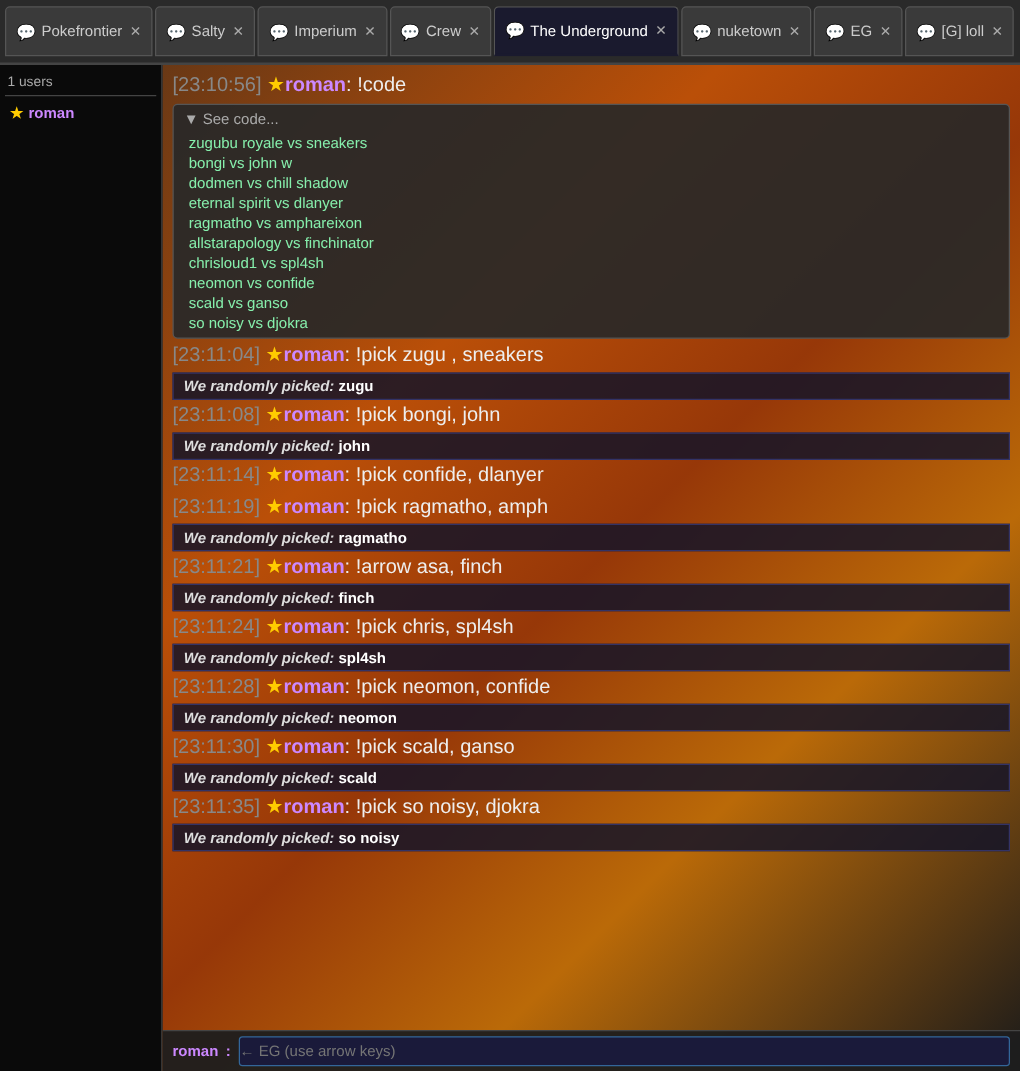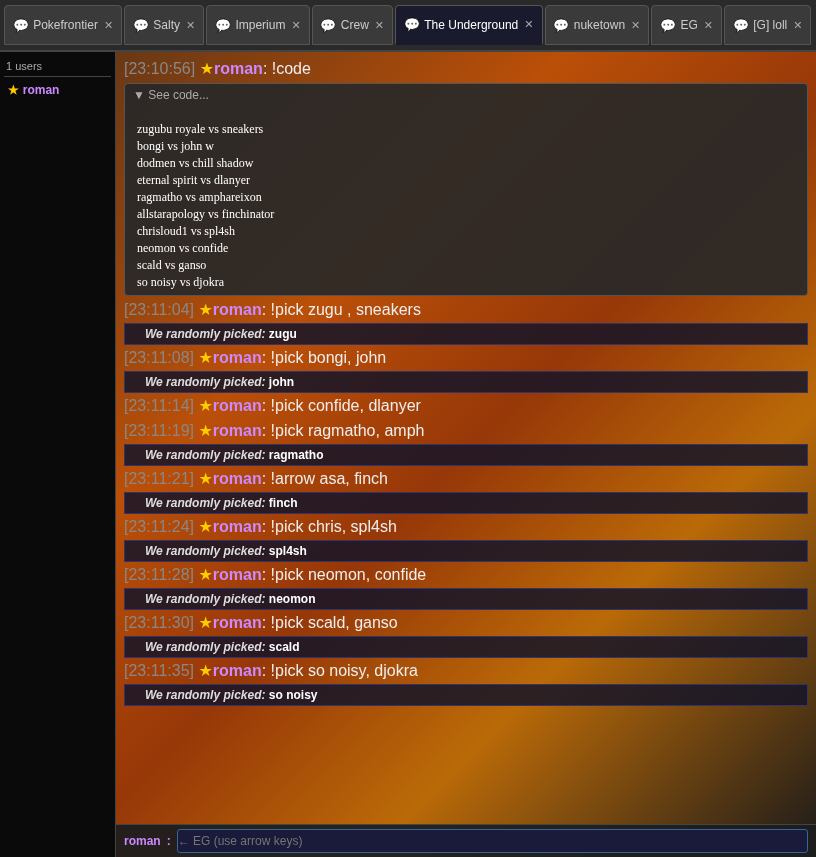--- a/index.html
+++ b/index.html
@@ -49,21 +49,21 @@
     }
 
     
     #main {
       display: flex;
       height: calc(857px - 52px);
     }
 
     
     #sidebar {
-      width: 116px;
+      width: 130px;
       background: rgba(0,0,0,0.6);
       border-right: 1px solid #444;
       padding: 4px;
       flex-shrink: 0;
       overflow-y: auto;
     }
     #sidebar-title {
       color: #aaa;
       font-size: 11px;
       padding: 4px 2px;
@@ -136,39 +136,39 @@
       background: rgba(40,40,40,0.92);
       border: 1px solid #555;
       border-radius: 4px;
       padding: 4px 8px;
       margin: 2px 0;
       color: #eee;
       font-size: 12px;
     }
     .code-header {
       color: #aaa;
-      margin-bottom: 19px;
+      margin-bottom: 4px;
       cursor: pointer;
     }
     .code-list {
       list-style: none;
       padding-left: 4px;
     }
     .code-list li {
       padding: 1px 0;
-      font-family: Liberation Serif, serif;
-      font-size: 12px;
-      color: #ffffff;
+      font-family: Liberation Sans, sans-serif;
+      font-size: 12px;
+      color: #86efac;
     }
 
     
     .result-line {
       background: rgba(20,20,40,0.85);
       border: 1px solid #336;
-      padding: 3px 20px;
+      padding: 3px 8px;
       margin: 1px 0;
       color: #eee;
       font-size: 12px;
       font-style: italic;
     }
     .result-label {
       font-weight: bold;
       font-style: italic;
       color: #ddd;
     }

